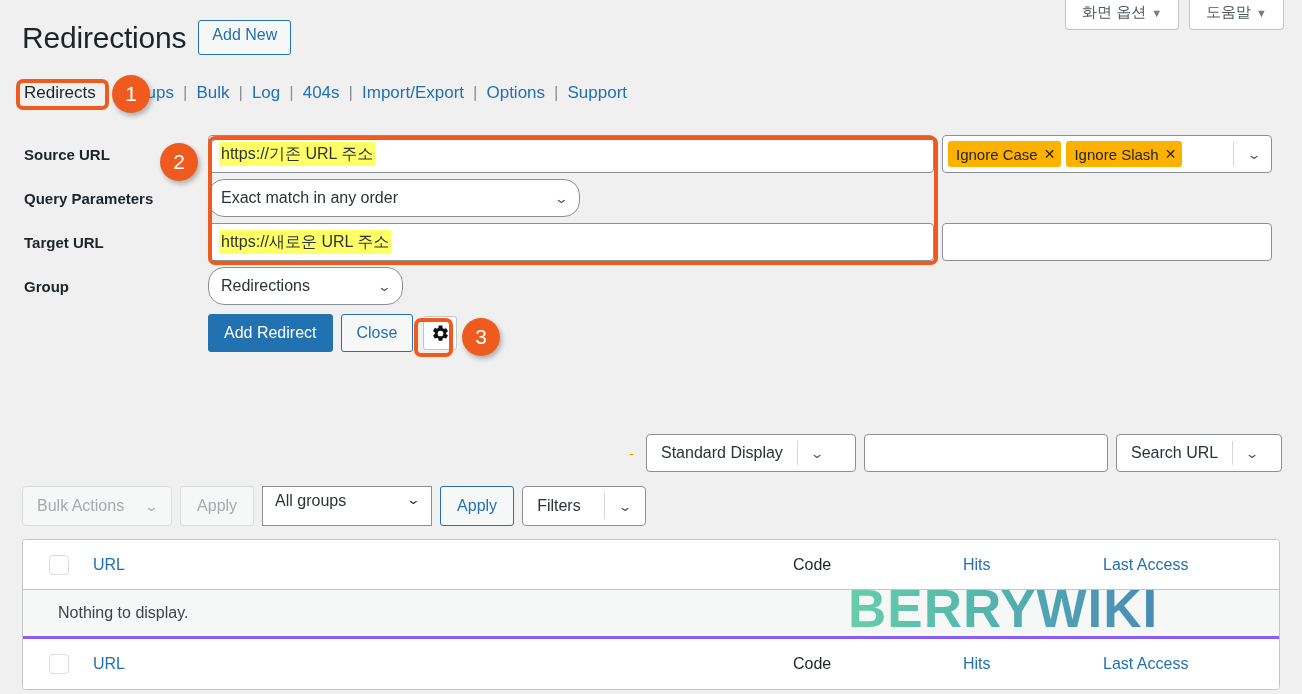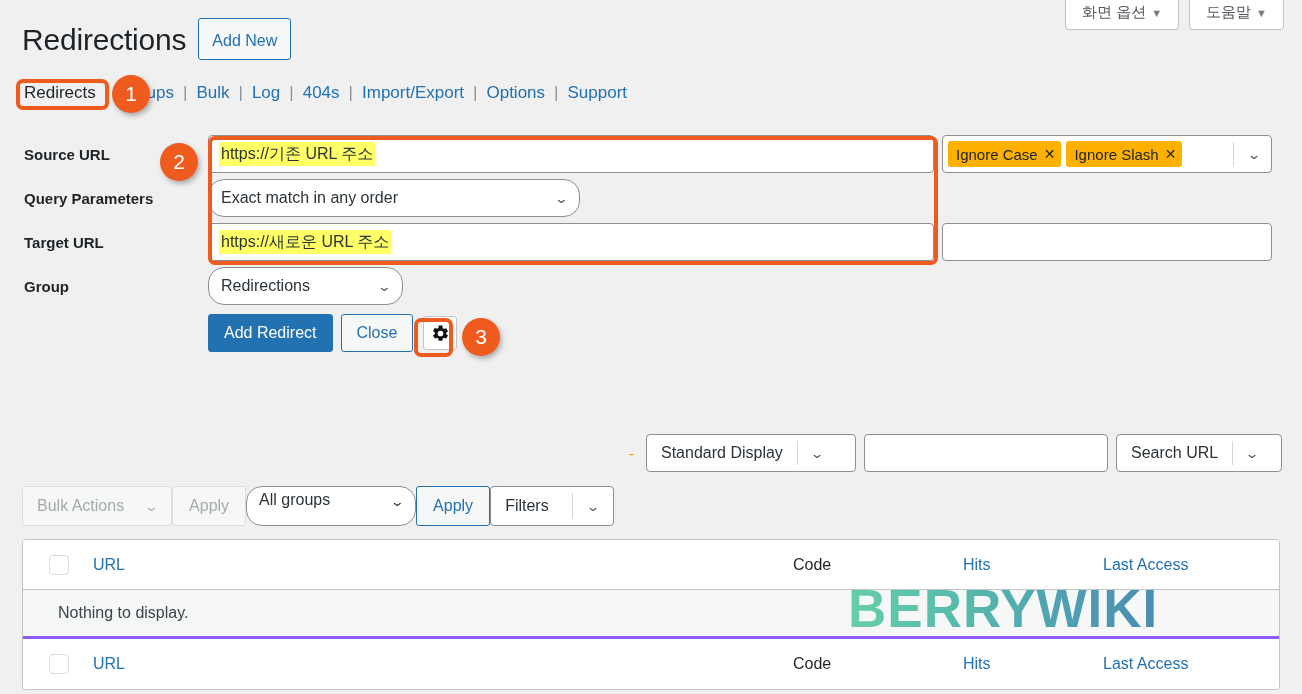--- a/index.html
+++ b/index.html
@@ -54,21 +54,21 @@
     line-height: 1.3;
     margin: 0;
     letter-spacing: -0.2px;
   }
   .add-new-btn {
     background: #f6f7f7;
     border: 1px solid #2271b1;
     color: #2271b1;
     font-size: 16px;
     border-radius: 3px;
-    padding: 11px 13px 7px;
+    padding: 3px 13px 7px;
     cursor: pointer;
     line-height: 1.4;
   }
 
   
   .subnav {
     position: absolute;
     left: 24px;
     top: 83px;
     display: flex;
@@ -292,20 +292,21 @@
     transform: scaleX(1.35);
   }
 
   
   .bulk-row {
     position: absolute;
     top: 486px;
     left: 22px;
     display: flex;
     align-items: center;
+    gap: 8px;
   }
   .sel-disabled {
     height: 40px;
     border: 1px solid #dcdcde;
     background: #f6f7f7;
     color: #a7aaad;
     border-radius: 4px;
     font-size: 16px;
     display: inline-flex;
     align-items: center;
@@ -322,26 +323,26 @@
     display: inline-flex;
     align-items: center;
     padding: 0 16px;
   }
   .sel-groups {
     height: 40px;
     width: 170px;
     border: 1px solid #8c8f94;
     background: #fff;
     color: #2c3338;
-    border-radius: 16px;
-    font-size: 16px;
-    display: inline-flex;
-    align-items: flex-end;
+    border-radius: 0;
+    font-size: 16px;
+    display: inline-flex;
+    align-items: flex-start;
     justify-content: space-between;
-    padding: 16px 12px;
+    padding: 5px 12px;
     cursor: pointer;
   }
   .btn-apply {
     height: 40px;
     border: 1px solid #2271b1;
     background: #f6f7f7;
     color: #2271b1;
     border-radius: 3px;
     font-size: 16px;
     display: inline-flex;

